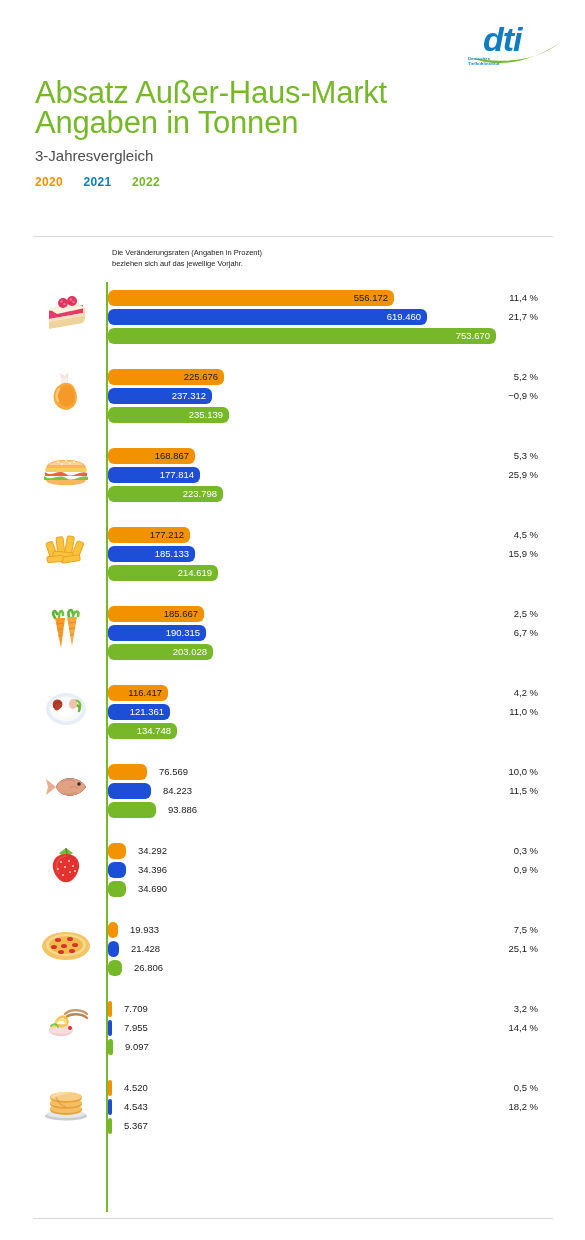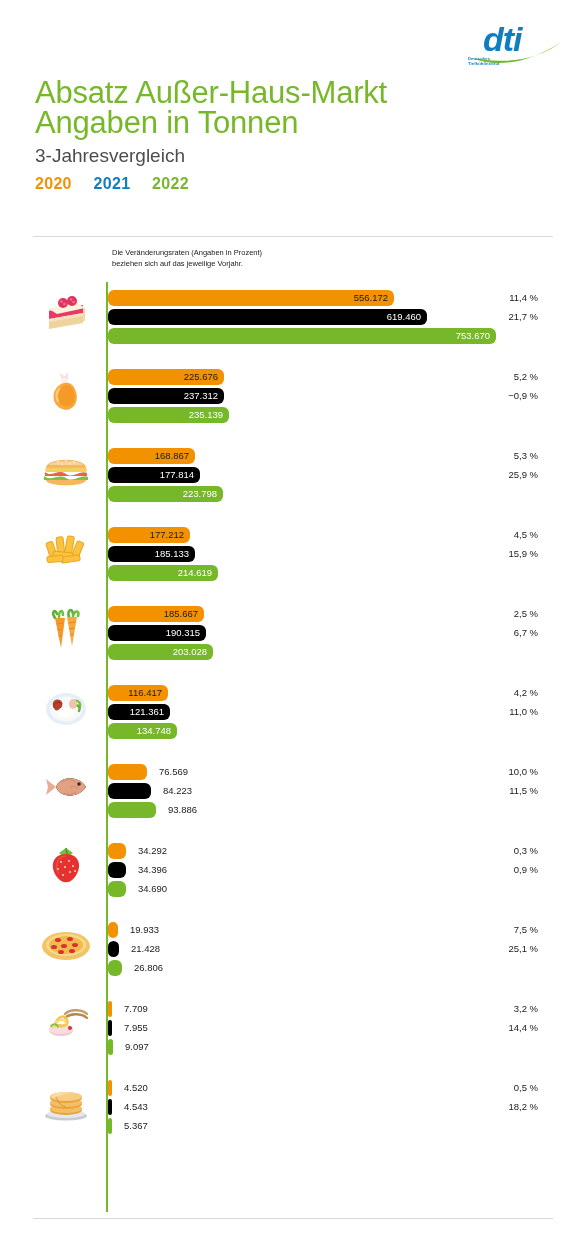--- a/index.html
+++ b/index.html
@@ -21,24 +21,24 @@
   }
 
   
   .header{position:absolute;left:35px;top:78px;width:460px;}
   .title{
     font-size:31px;line-height:30px;font-weight:400;
     color:#76B82A;letter-spacing:-.2px;margin:0;
   }
   .title .l2{display:block;}
   .subtitle{
-    font-size:19px;line-height:24px;color:#4d4d4d;
+    font-size:15px;line-height:24px;color:#4d4d4d;
     margin-top:6px;font-weight:400;
   }
-  .years{margin-top:7px;font-size:16px;font-weight:bold;letter-spacing:.3px;}
+  .years{margin-top:7px;font-size:12px;font-weight:bold;letter-spacing:.3px;}
   .years span{margin-right:17px;}
   .y2020{color:#F39200;}
   .y2021{color:#0F7DC2;}
   .y2022{color:#76B82A;}
 
   
   .rule{position:absolute;left:33px;width:520px;height:1px;background:#d9d9d9;}
   .rule-top{top:236px;}
   .rule-bottom{top:1218px;}
 
@@ -64,21 +64,21 @@
 
   .bars{position:absolute;left:108px;top:8px;width:460px;}
   .barrow{position:relative;height:16px;margin-bottom:3px;}
   .bar{
     position:absolute;left:0;top:0;height:16px;
     display:flex;align-items:center;justify-content:flex-end;
     box-sizing:border-box;
     border-radius:6px;
   }
   .bar.c0{background:#F39200;}
-  .bar.c1{background:#000000;}
+  .bar.c1{background:#1d4ed8;}
   .bar.c2{background:#76B82A;}
   .bar .val{
     font-size:9.5px;line-height:16px;padding-right:6px;white-space:nowrap;
   }
   .bar.c0 .val{color:#1a1a1a;}
   .bar.c1 .val{color:#ffffff;}
   .bar.c2 .val{color:#ffffff;}
 
   
   .val-out{
@@ -179,21 +179,21 @@
     </svg>
         </div>
         <div class="bars">
           <div class="barrow">
             <div class="bar c0" style="width: 116px;">
               <span class="val">225.676</span>
             </div>
             <span class="pct">5,2 %</span>
           </div>
           <div class="barrow">
-            <div class="bar c1" style="width: 116px; text-align: center;">
+            <div class="bar c1" style="width: 104px; text-align: center;">
               <span class="val">237.312</span>
             </div>
             <span class="pct">−0,9 %</span>
           </div>
           <div class="barrow">
             <div class="bar c2" style="width: 121px;">
               <span class="val">235.139</span>
             </div>
           </div>
         </div>

